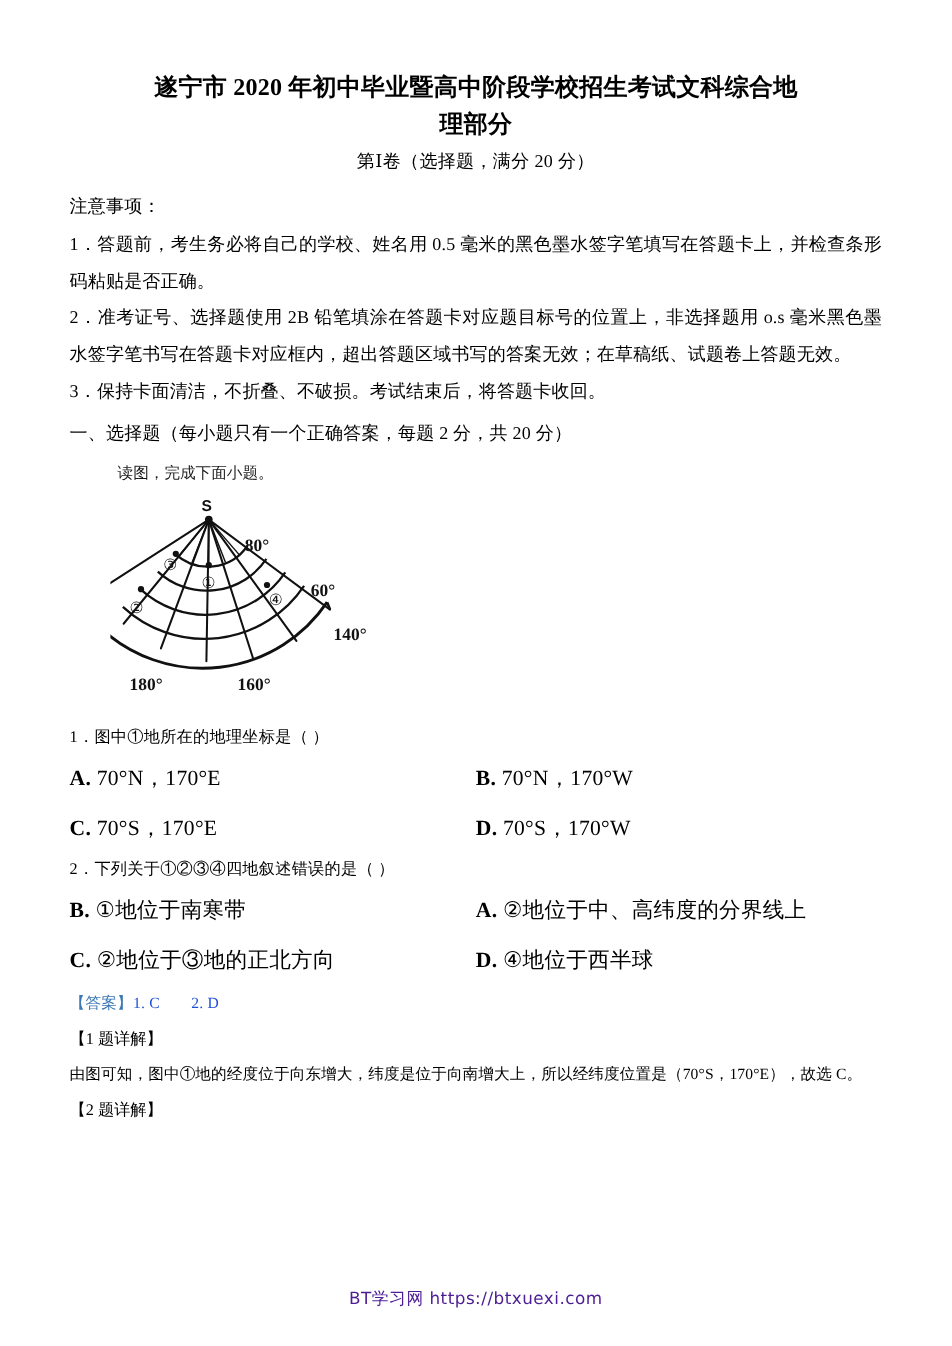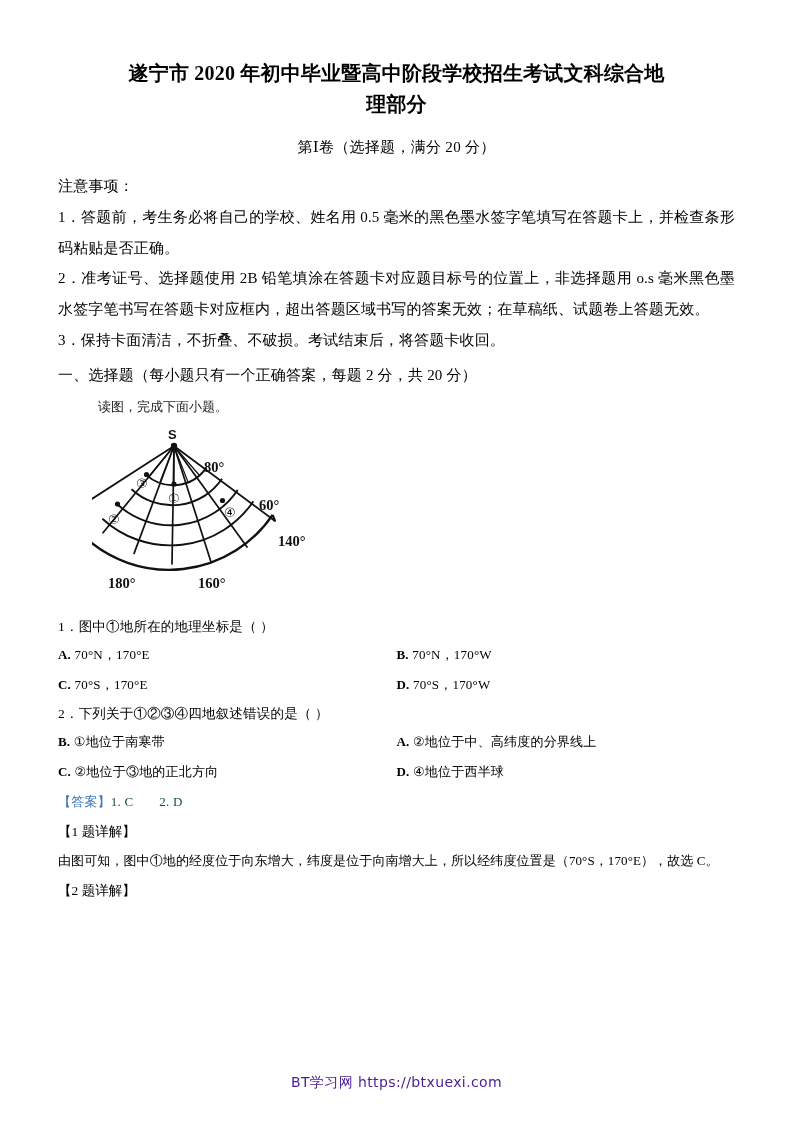--- a/index.html
+++ b/index.html
@@ -26,21 +26,21 @@
     font-weight: bold;
     text-align: center;
     line-height: 1.55;
     letter-spacing: 0.2px;
     padding-top: 58px;
     margin: 0 6px;
   }
   .subtitle {
     font-size: 15px;
     text-align: center;
-    margin-top: 18px;
+    margin-top: 5px;
     letter-spacing: 0.3px;
   }
 
   
   .notice {
     margin-top: 14px;
   }
   .notice-head {
     font-size: 15px;
     line-height: 2.05;
@@ -84,38 +84,38 @@
   .question {
   }
   .q-stem {
     font-size: 13.5px;
     line-height: 1.9;
     letter-spacing: 0.2px;
   }
   .q-options {
     display: flex;
     flex-wrap: wrap;
-    font-size: 13px;
+    font-size: 18px;
   }
   .q-options .opt {
     width: 50%;
     line-height: 2.35;
     letter-spacing: 0.2px;
     white-space: nowrap;
   }
   .opt-label { font-weight: 600; }
 
   
   .ans-line {
     font-size: 13px;
     line-height: 2.2;
     letter-spacing: 0.2px;
   }
   .tag-blue { color: #3d78b5; }
-  .ans-val { color:#14532d; }
+  .ans-val { color:#1d4ed8; }
   .gap { display:inline-block; width:26px; }
   .detail-head {
     font-size: 13.5px;
     line-height: 2.3;
     font-weight: 500;
   }
   .detail-body {
     font-size: 13px;
     line-height: 2.15;
     letter-spacing: 0.1px;

